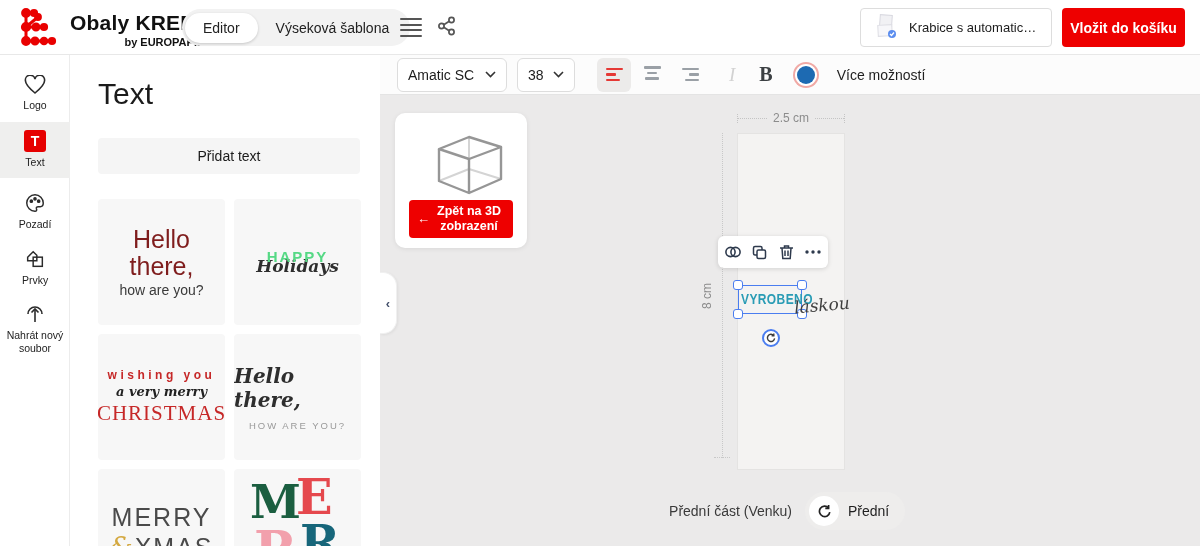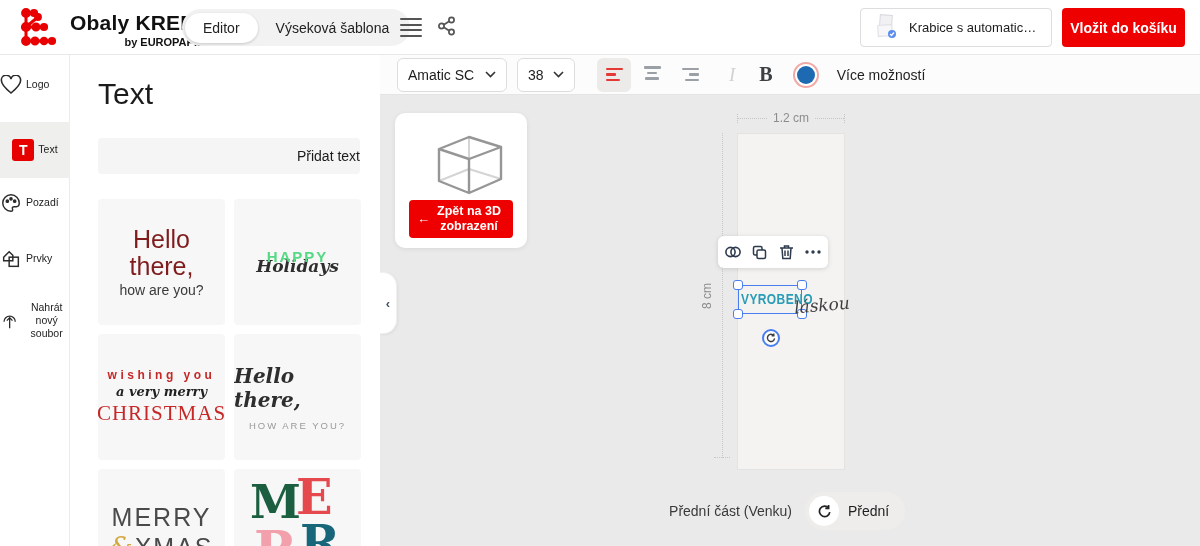--- a/index.html
+++ b/index.html
@@ -17,29 +17,29 @@
   .tab.active { background:#fff; box-shadow:0 1px 3px rgba(0,0,0,.18); }
   .hamburger { position:absolute; left:400px; top:18px; width:22px; cursor:pointer; }
   .hamburger i { display:block; height:2px; background:#555; margin-bottom:3.5px; border-radius:1px; }
   .share-btn { position:absolute; left:436px; top:15px; cursor:pointer; }
   .product-chip { position:absolute; right:148px; top:8px; width:192px; height:39px; border:1px solid #ddd; border-radius:4px; background:#fff; display:flex; align-items:center; gap:8px; padding:0 10px; cursor:pointer; }
   .product-chip .pname { font-size:13px; color:#1c1c1c; white-space:nowrap; overflow:hidden; text-overflow:ellipsis; }
   .cart-btn { position:absolute; right:15px; top:8px; width:123px; height:39px; background:#ee0000; border:none; border-radius:4px; color:#fff; font-size:14px; font-weight:700; cursor:pointer; font-family:"Liberation Sans",sans-serif; }
 
   
   .rail { position:absolute; left:0; top:55px; width:70px; height:491px; background:#fff; border-right:1px solid #ececec; z-index:4; }
-  .rail-item { position:absolute; left:0; width:70px; display:flex; flex-direction:row; align-items:center; gap:4px; cursor:pointer; padding:6px 0; }
+  .rail-item { position:absolute; left:0; width:70px; display:flex; flex-direction:column; align-items:center; gap:4px; cursor:pointer; padding:6px 0; }
   .rail-item .lbl { font-size:10.5px; color:#222; text-align:center; line-height:1.25; }
   .rail-item.active { background:#efefee; }
   .ticon { width:22px; height:22px; background:#e60000; border-radius:3px; color:#fff; font-weight:700; font-size:14px; display:flex; align-items:center; justify-content:center; }
 
   
   .panel { position:absolute; left:70px; top:55px; width:310px; height:491px; background:#fff; z-index:3; }
   .panel-title { position:absolute; left:28px; top:22px; font-size:30px; font-weight:400; color:#1b1b1b; }
-  .add-text-btn { position:absolute; left:28px; top:83px; width:262px; height:36px; background:#f5f5f5; border:none; border-radius:4px; font-size:14px; color:#1b1b1b; cursor:pointer; font-family:"Liberation Sans",sans-serif;text-align:right; }
+  .add-text-btn { position:absolute; left:28px; top:83px; width:262px; height:36px; background:#f5f5f5; border:none; border-radius:4px; font-size:14px; color:#1b1b1b; cursor:pointer; font-family:"Liberation Sans",sans-serif; }
   .tiles { position:absolute; left:28px; top:144px; width:266px; display:flex; flex-wrap:wrap; gap:9px; }
   .tile { width:127px; height:126px; background:#f7f7f7; border-radius:4px; display:flex; flex-direction:column; align-items:center; justify-content:center; cursor:pointer; overflow:hidden; position:relative; }
   .t1-big { font-size:25px; font-weight:400; color:#7f1d1d; line-height:1.05; }
   .t1-small { font-size:14px; color:#3a3a3a; margin-top:3px; }
   .t2-happy { color:#56d985; font-weight:800; font-size:15px; letter-spacing:2px; margin-bottom:-9px; z-index:1; }
   .script { font-family:"DejaVu Serif", serif; font-style:italic; font-weight:700; }
   .t2-holidays { font-size:17px; color:#2e2e2e; }
   .t3-hello { font-size:20px; color:#2e2e2e; }
   .t3-sub { font-size:9.5px; letter-spacing:2px; color:#9a9a9a; margin-top:8px; }
   .t4-wish { color:#c62828; font-weight:700; font-size:12px; letter-spacing:3.5px; }
@@ -300,21 +300,21 @@
       </button>
     </div>
 
     <div class="collapse-tab">
       <span>‹</span>
     </div>
 
     <div class="dim-top">
       <span class="tick"></span>
         <span class="seg"></span>
-      <span class="dlabel">1.2 cm</span>
+      <span class="dlabel">2.5 cm</span>
       <span class="seg"></span>
         <span class="tick"></span>
     </div>
     <div class="vline"></div>
     <div class="vline-foot"></div>
     <div class="dim-side">8 cm</div>
 
     <div class="design"></div>
 
     <div class="float-bar">

